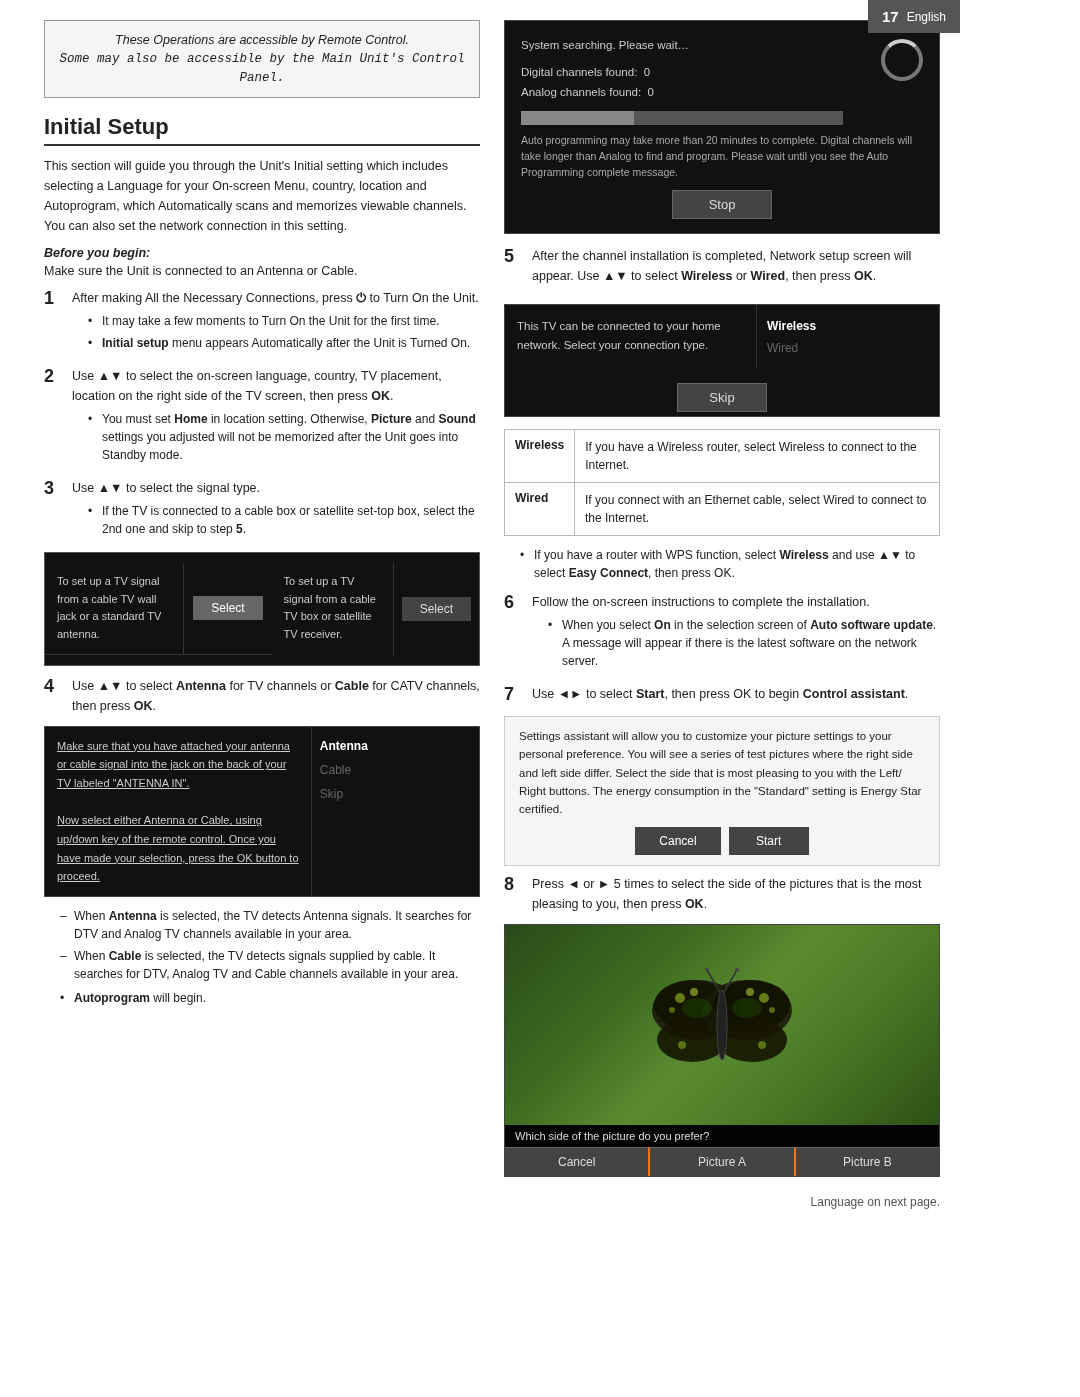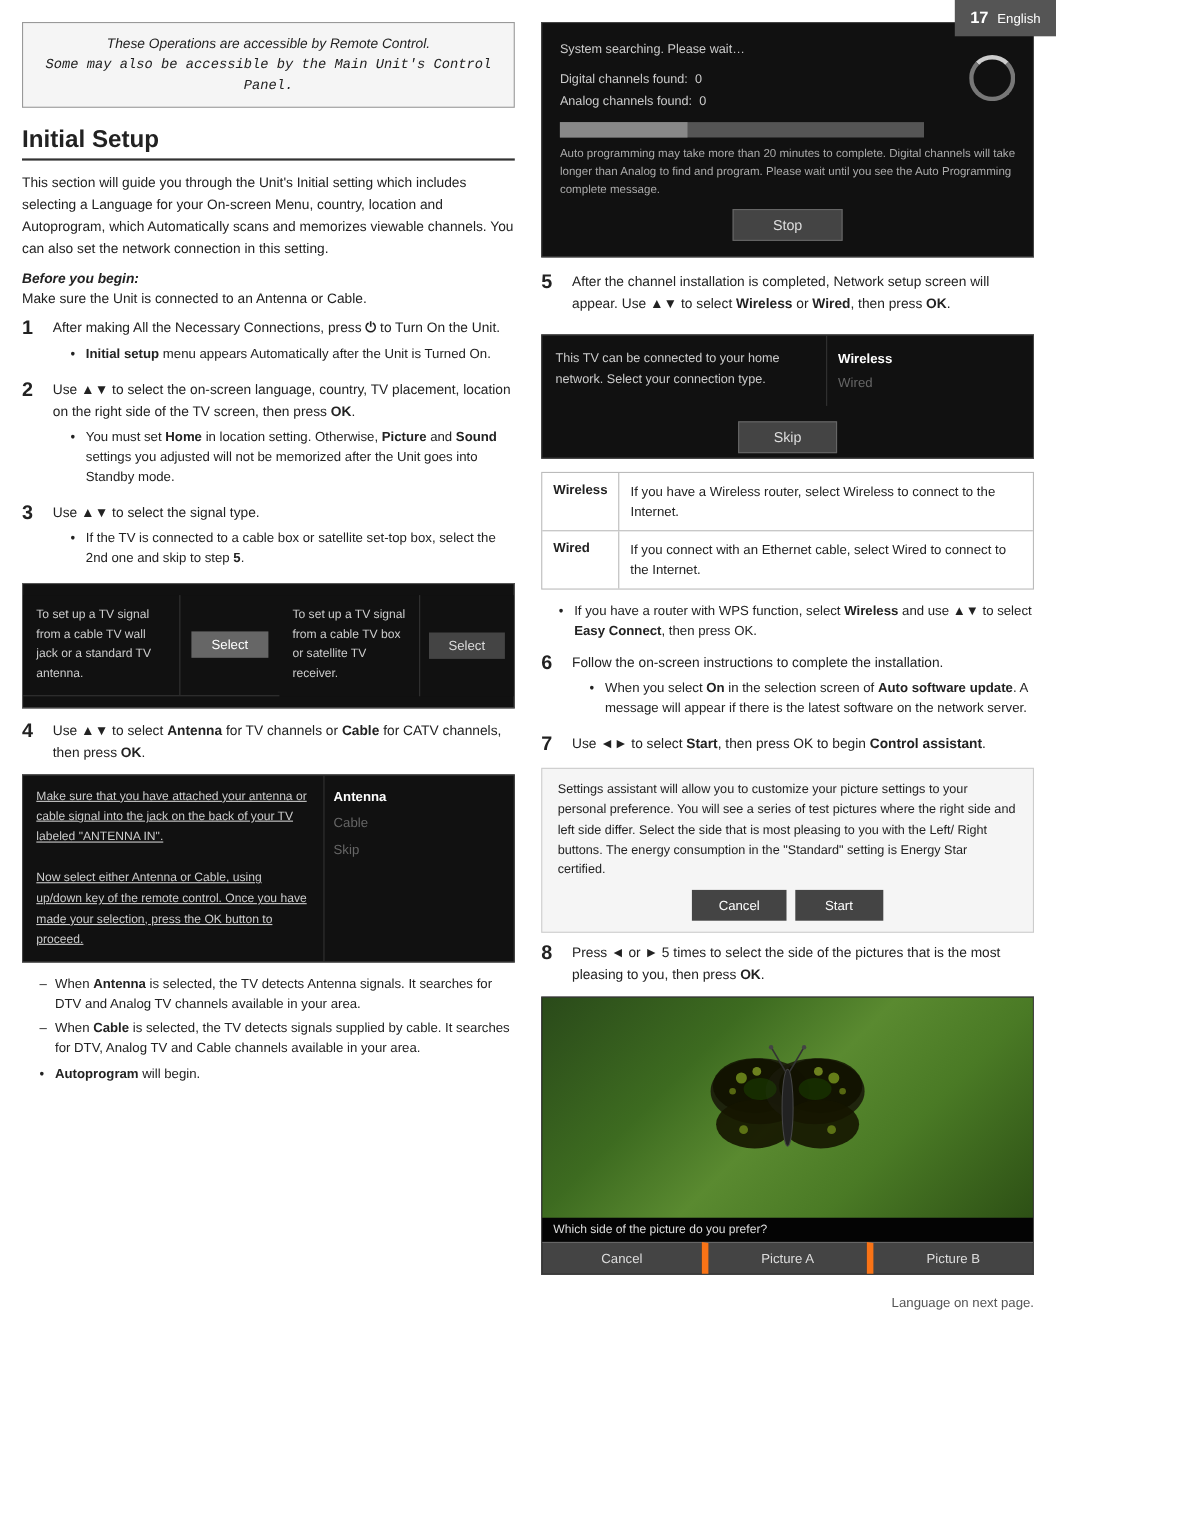--- a/index.html
+++ b/index.html
@@ -36,21 +36,21 @@
       font-weight: bold;
     }
     .language-label { font-size: 12px; }
 
     
     .columns {
       display: flex;
       padding: 20px 20px 0 20px;
       gap: 24px;
     }
-    .left-col { flex: 1 1 0; min-width: 0; }
+    .left-col { flex: 1 1 0; min-width: 0; margin-left: 24px; }
     .right-col { flex: 1 1 0; min-width: 0; }
 
     
     .notice-box {
       border: 1px solid #999;
       background: #f5f5f5;
       padding: 10px 14px;
       margin-bottom: 16px;
       text-align: center;
       font-style: italic;
@@ -168,21 +168,21 @@
       color: #ccc;
       border: 1px solid #444;
       padding: 14px 16px;
       margin-bottom: 12px;
       font-size: 11.5px;
       line-height: 1.8;
     }
     .scanning-header {
       display: flex;
       justify-content: space-between;
-      align-items: center;
+      align-items: flex-start;
     }
     .scanning-info { flex: 1; }
     .spinning-circle {
       width: 42px; height: 42px;
       border: 4px solid #777;
       border-radius: 50%;
       border-top-color: #ccc;
       display: inline-block;
       margin-left: 14px;
       margin-top: 4px;
@@ -325,21 +325,21 @@
       flex: 1;
       background: #444;
       color: #ddd;
       border: none;
       border-top: 1px solid #666;
       padding: 7px 4px;
       font-size: 12px;
       cursor: pointer;
       text-align: center;
     }
-    .butterfly-btn + .butterfly-btn { border-left: 6px solid #f97316; }
+    .butterfly-btn + .butterfly-btn { border-left: 2px solid #f97316; }
 
     
     .bottom-note {
       text-align: right;
       font-size: 12px;
       color: #555;
       padding: 10px 20px 10px 0;
       margin-top: 8px;
     }
 
@@ -371,20 +371,21 @@
       <div class="intro-text">This section will guide you through the Unit's Initial setting which includes selecting a Language for your On-screen Menu, country, location and Autoprogram, which Automatically scans and memorizes viewable channels. You can also set the network connection in this setting.</div>
 
       <div class="before-begin">Before you begin:</div>
       <div class="make-sure">Make sure the Unit is connected to an Antenna or Cable.</div>
 
       <div class="step-item">
         <span class="step-number">1</span>
         <div class="step-content">
           <span>After making All the Necessary Connections, press <b>⏻</b> to Turn On the Unit.</span>
           <ul class="bullet-list">
+            <li><span>It may take a few moments to Turn On the Unit for the first time.</span></li>
             <li><b>Initial setup</b> menu appears Automatically after the Unit is Turned On.</li>
           </ul>
         </div>
       </div>
 
       <div class="step-item">
         <span class="step-number">2</span>
         <div class="step-content">
           Use ▲▼ to select the on-screen language, country, TV placement, location on the right side of the TV screen, then press <b>OK</b>.
           <ul class="bullet-list">

